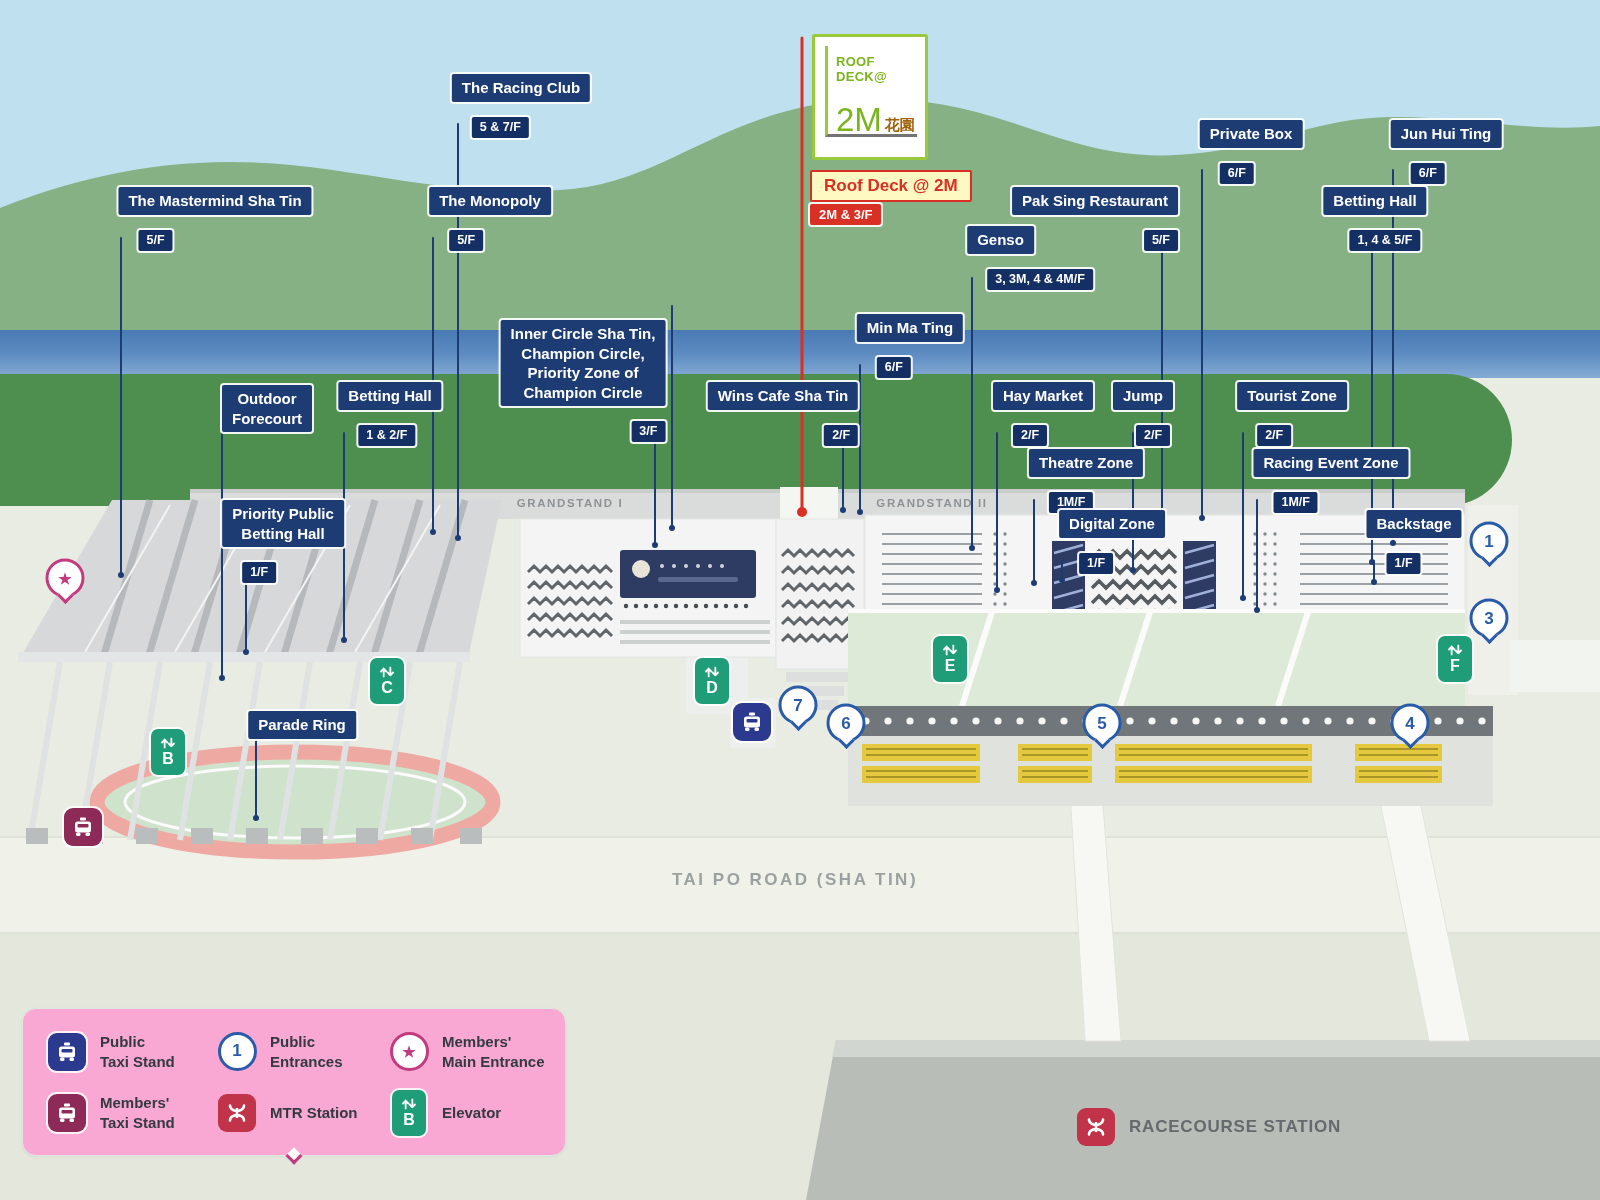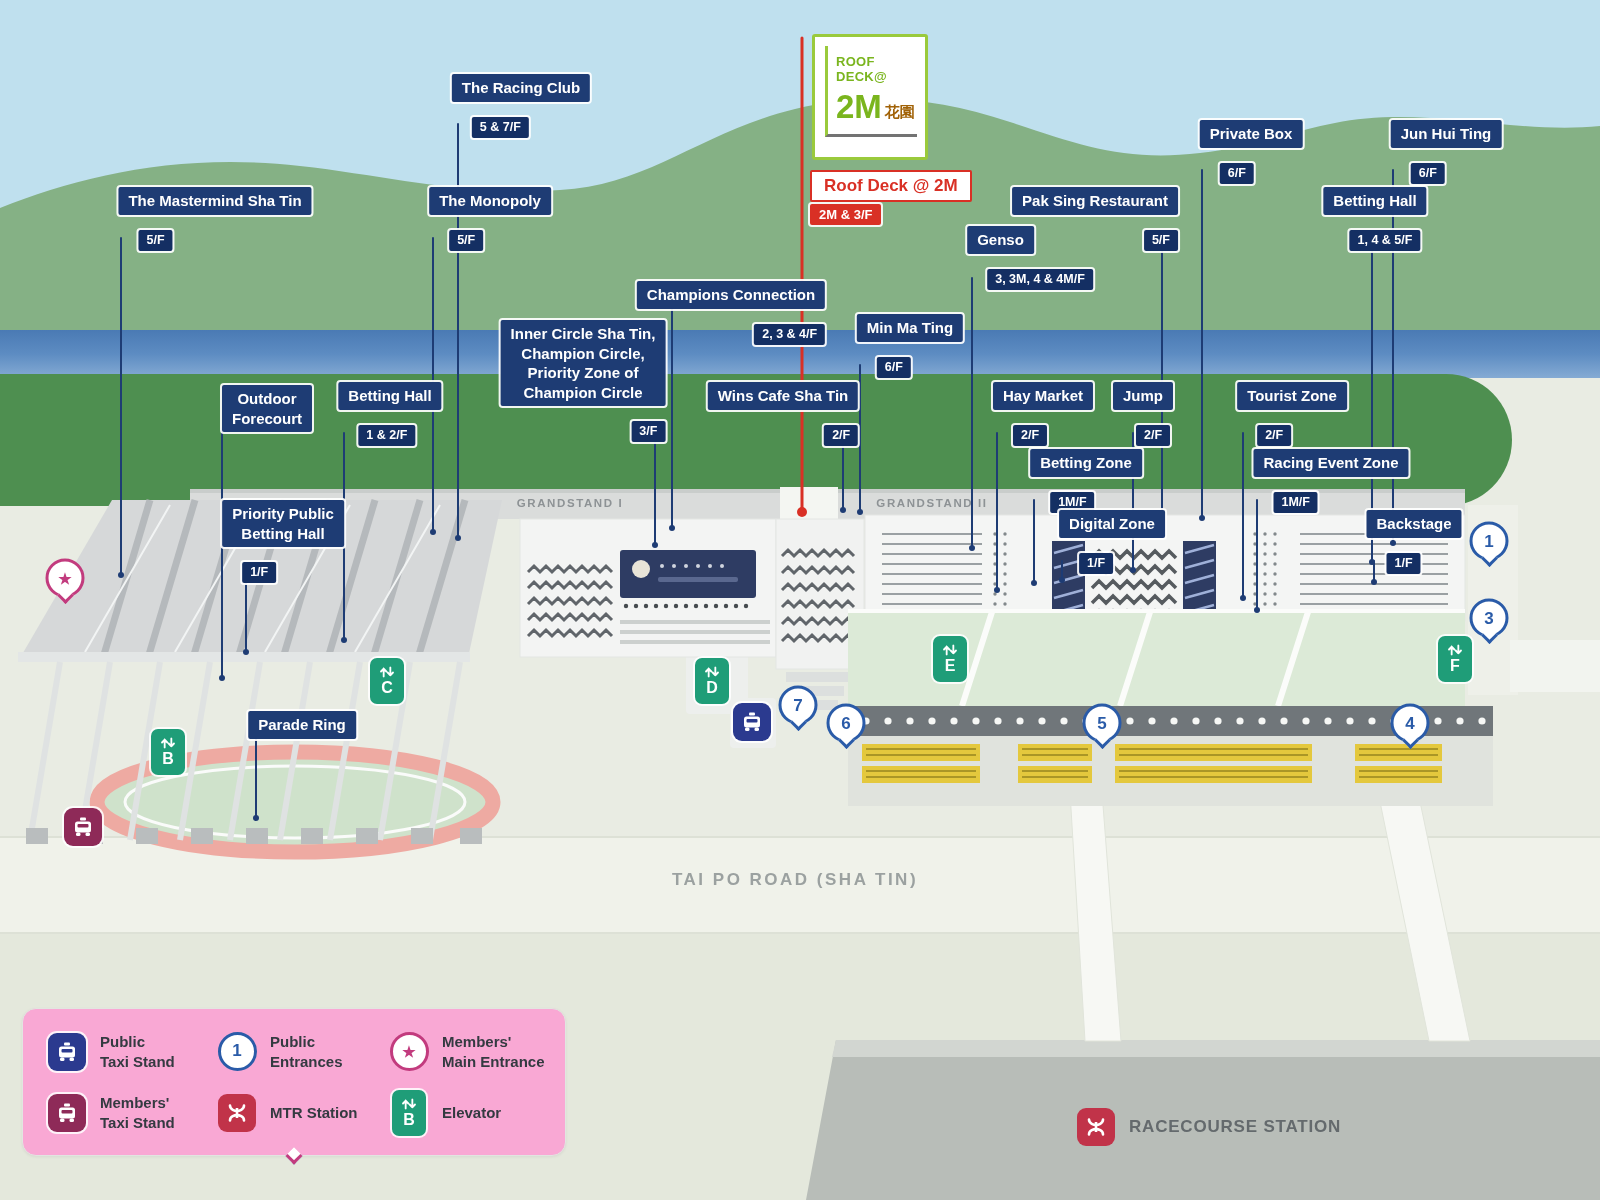--- a/index.html
+++ b/index.html
@@ -17,23 +17,23 @@
   .label-tag{background:#142f63;color:#fff;font-weight:bold;font-size:12.5px;line-height:1.2;
              padding:3px 8px;border-radius:2px;box-shadow:0 0 0 2px rgba(255,255,255,.92);margin-left:20px;}
 
   
   .rd-logo{position:absolute;left:812px;top:34px;width:116px;height:126px;background:#fff;
            border:3px solid #9aca3c;border-radius:3px;z-index:6;box-sizing:border-box;}
   .rd-logo-inner{margin:9px 8px 9px 10px;border-left:3px solid #9aca3c;border-bottom:3px solid #737373;
            padding:8px 2px 8px 8px;height:72px;}
   .rd-logo-top{color:#7ab51e;font-size:13px;font-weight:bold;letter-spacing:.3px;}
   .rd-logo-row{display:flex;align-items:flex-end;gap:3px;margin-top:8px;}
-  .rd-logo-big{color:#7ab51e;font-size:33px;font-weight:bold;line-height:.9;}
+  .rd-logo-big{color:#7ab51e;font-size:33px;font-weight:normal;line-height:.9;margin-top:13px;}
   .rd-logo-cjk{color:#a16207;font-size:15px;font-weight:bold;}
-  .rd-label{position:absolute;left:810px;top:170px;background:#ffffff;border:2.5px solid #d93025;
+  .rd-label{position:absolute;left:810px;top:170px;background:#fef9c3;border:2.5px solid #d93025;
             color:#d93025;font-weight:bold;font-size:17px;padding:4px 12px;z-index:6;border-radius:2px;}
   .rd-tag{position:absolute;left:810px;top:204px;background:#d93025;color:#fff;font-weight:bold;
           font-size:13px;padding:3px 9px;z-index:6;border-radius:2px;box-shadow:0 0 0 2px rgba(255,255,255,.9);}
 
   
   .gs-text{position:absolute;transform:translateX(-50%);color:#8d9295;font-weight:bold;
            font-size:11.5px;letter-spacing:1.6px;z-index:3;}
   .road-text{position:absolute;left:795px;top:870px;transform:translateX(-50%);color:#9ba1a0;
            font-weight:bold;font-size:17px;letter-spacing:2.5px;z-index:3;}
   .station-label{position:absolute;left:1077px;top:1108px;display:flex;align-items:center;gap:14px;z-index:4;}
@@ -427,24 +427,20 @@
         <div class="label-tag">5/F</div>
       </div>
       <div class="map-label align-center" style="left: 1375px; top: 187px;">
         <div class="label-box">Betting Hall</div>
         <div class="label-tag">1, 4 &amp; 5/F</div>
       </div>
       <div class="map-label align-left" style="left: 1030px; top: 226px;">
         <div class="label-box">Genso</div>
         <div class="label-tag">3, 3M, 4 &amp; 4M/F</div>
       </div>
-      <div class="map-label align-right" style="left: 731px; top: 281px;">
-        <div class="label-box">Champions Connection</div>
-        <div class="label-tag">2, 3 &amp; 4/F</div>
-      </div>
       <div class="map-label align-left" style="left: 910px; top: 314px;">
         <div class="label-box">Min Ma Ting</div>
         <div class="label-tag">6/F</div>
       </div>
       <div class="map-label align-right" style="left: 583px; top: 320px;">
         <div class="label-box">Inner Circle Sha Tin,
 Champion Circle,
 Priority Zone of
 Champion Circle</div>
         <div class="label-tag">3/F</div>
@@ -467,21 +463,21 @@
       </div>
       <div class="map-label align-center" style="left: 267px; top: 385px;">
         <div class="label-box">Outdoor
 Forecourt</div>
       </div>
       <div class="map-label align-left" style="left: 390px; top: 382px;">
         <div class="label-box">Betting Hall</div>
         <div class="label-tag">1 &amp; 2/F</div>
       </div>
       <div class="map-label align-left" style="left: 1086px; top: 449px;">
-        <div class="label-box">Betting Zone</div>
+        <div class="label-box">Theatre Zone</div>
         <div class="label-tag">1M/F</div>
       </div>
       <div class="map-label align-left" style="left: 1331px; top: 449px;">
         <div class="label-box">Racing Event Zone</div>
         <div class="label-tag">1M/F</div>
       </div>
       <div class="map-label align-left" style="left: 1112px; top: 510px;">
         <div class="label-box">Digital Zone</div>
         <div class="label-tag">1/F</div>
       </div>

